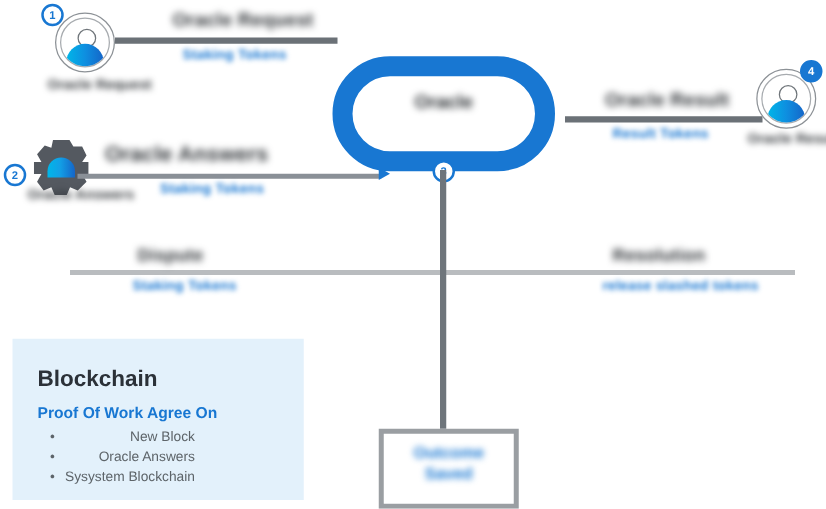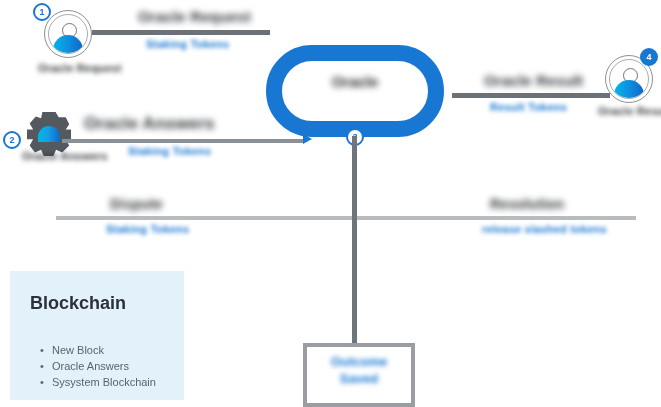--- a/index.html
+++ b/index.html
@@ -103,36 +103,37 @@
     display:flex;flex-direction:column;align-items:center;justify-content:center;
     gap:2px;
   }
   .bottom-box-text span{
     color:#1877d2;font-weight:bold;font-size:13px;
     filter:blur(2.4px);-webkit-filter:blur(2.4px);
   }
 
   
   .legend{
-    position:absolute;left:10px;top:271px;width:174px;height:129px;
+    position:absolute;left:10px;top:271px;width:188px;height:129px;
     background:#e3f1fb;
+    padding-left:45px;
   }
   .legend h2{
     margin:0;position:absolute;left:20px;top:22px;
     font-size:18px;font-weight:bold;color:#2b3138;
   }
   .legend h3{
     margin:0;position:absolute;left:20px;top:52px;
     font-size:12.5px;font-weight:bold;color:#1877d2;
   }
   .legend ul{
     margin:0;position:absolute;left:30px;top:71px;padding:0;list-style:none;
   }
   .legend li{
-    font-size:11px;color:#5d6469;line-height:16px;position:relative;padding-left:12px;
+    font-size:11px;color:#5d6469;line-height:16px;position:relative;padding-left:12px;text-align:right;
   }
   .legend li:before{
     content:"\2022";position:absolute;left:0;top:0;color:#5d6469;
   }
 
   
   .arrow{position:absolute;width:0;height:0;
     border-top:5px solid transparent;border-bottom:5px solid transparent;
     border-left:9px solid #1877d2;}
 </style>
@@ -197,20 +198,21 @@
   <div class="vline" style="left:352px;top:136px;height:208px;"></div>
 
   <div class="bottom-box"></div>
   <div class="bottom-box-text">
     <span>Outcome</span>
     <span>Saved</span>
   </div>
 
   <div class="legend">
     <h2>Blockchain</h2>
+    <h3>Proof Of Work Agree On</h3>
     <ul>
       <li>New Block</li>
       <li>Oracle Answers</li>
       <li>Sysystem Blockchain</li>
     </ul>
   </div>
 
 </div>
 
 </body></html>

